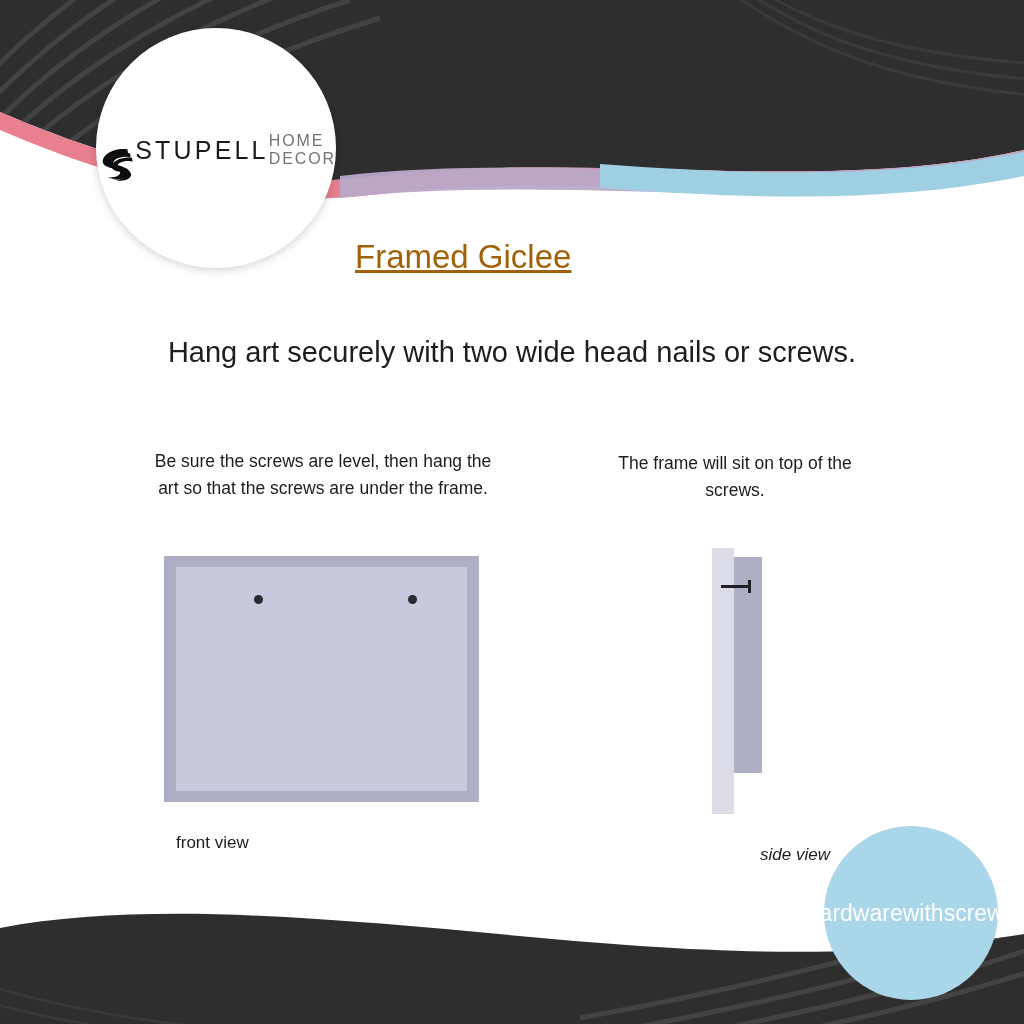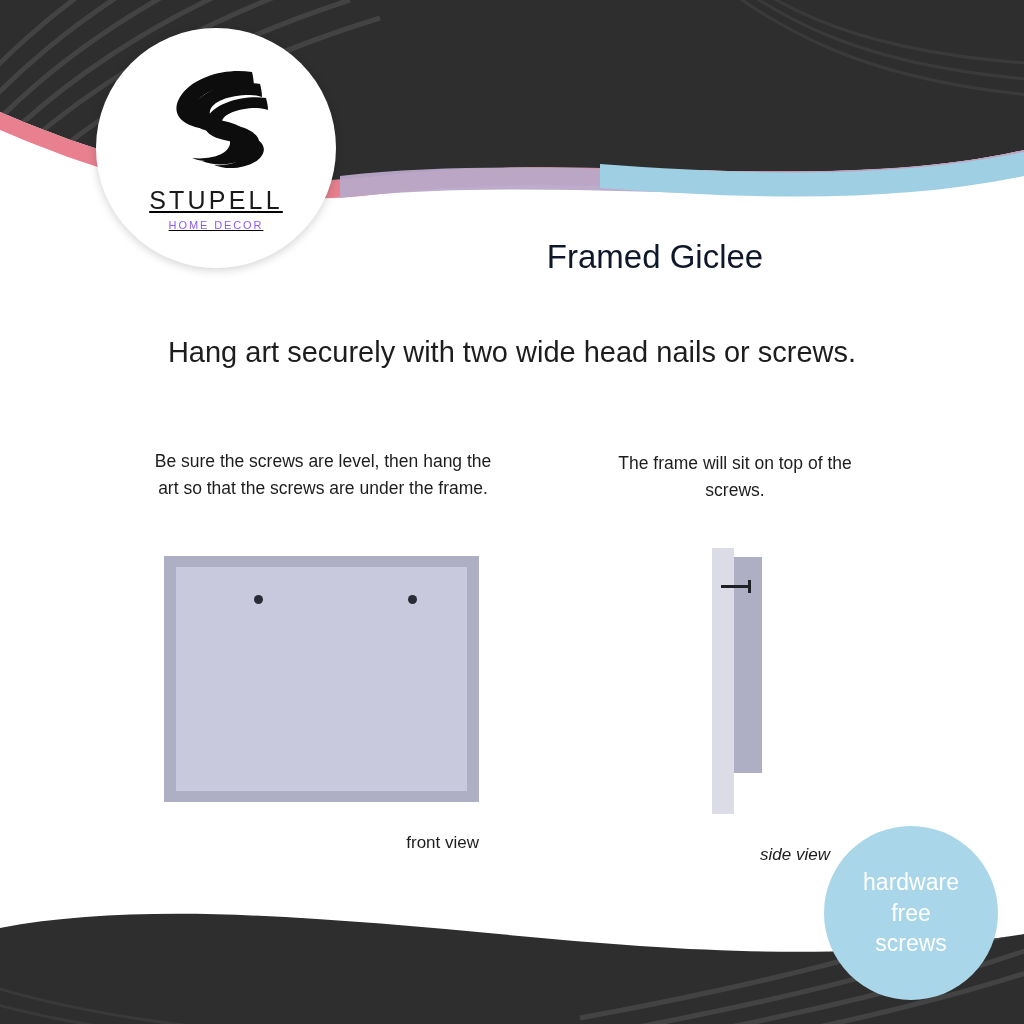--- a/index.html
+++ b/index.html
@@ -35,42 +35,41 @@
     position: absolute;
     left: 96px;
     top: 28px;
     width: 240px;
     height: 240px;
     border-radius: 50%;
     background: #ffffff;
     box-shadow: 0 2px 10px rgba(0,0,0,0.18);
     z-index: 6;
     display: flex;
-    flex-direction: column;
+    flex-direction: row;
     align-items: center;
     justify-content: flex-start;
-    text-decoration: underline;
   }
   .logo-mark {
     margin-top: 36px;
     width: 120px;
     height: 118px;
   }
   .logo-name {
     margin-top: 4px;
     font-size: 25px;
     letter-spacing: 3.2px;
     color: #1a1a1a;
     font-family: "Liberation Sans", sans-serif;
   }
   .logo-sub {
     margin-top: 4px;
-    font-size: 11px;
+    font-size: 16px;
     letter-spacing: 1.9px;
-    color: #8b5cf6;
+    color: #737373;
   }
 
   
   .header-title {
     position: absolute;
     left: 355px;
     top: 52px;
     width: 600px;
     text-align: center;
     color: #ffffff;
@@ -80,24 +79,24 @@
     z-index: 7;
     font-family: "Liberation Sans", sans-serif;
   }
 
   
   .product-type {
     position: absolute;
     left: 355px;
     top: 238px;
     width: 600px;
-    text-align: center;
     font-size: 33px;
-    color: #0f172a;
+    color: #a16207;
     z-index: 5;
+    text-decoration: underline;
   }
 
   
   .instruction {
     position: absolute;
     left: 62px;
     top: 336px;
     width: 900px;
     text-align: center;
     font-size: 29px;
@@ -137,24 +136,24 @@
     width: 9px;
     height: 9px;
     border-radius: 50%;
     background: #2b2b33;
   }
   #screw-left  { left: 78px;  top: 28px; }
   #screw-right { left: 232px; top: 28px; }
 
   .caption-front {
     position: absolute;
-    left: 164px;
+    left: 176px;
     top: 833px;
     width: 315px;
-    text-align: right;
+    text-align: left;
     font-size: 17px;
     color: #1d1d1d;
   }
 
   
   .side-wall {
     position: absolute;
     left: 712px;
     top: 548px;
     width: 22px;
@@ -199,21 +198,21 @@
   
   .badge {
     position: absolute;
     right: 26px;
     bottom: 24px;
     width: 174px;
     height: 174px;
     border-radius: 50%;
     background: #a9d6e8;
     display: flex;
-    flex-direction: column;
+    flex-direction: row;
     align-items: center;
     justify-content: center;
     z-index: 8;
     color: #ffffff;
     font-size: 23px;
     line-height: 1.32;
     text-align: center;
   }
 
   
@@ -294,21 +293,21 @@
   <div class="caption-front">front view</div>
 
   <div class="side-wall"></div>
   <div class="side-frame"></div>
   <div class="side-screw"></div>
   <div class="side-screw-head"></div>
   <div class="caption-side">side view</div>
 
   <div class="badge">
     <div>hardware</div>
-    <div>free</div>
+    <div>with</div>
     <div>screws</div>
   </div>
 
   <div class="bottom-band">
     <svg width="1024" height="140" viewBox="0 0 1024 140" xmlns="http://www.w3.org/2000/svg">
       <defs>
         <clipPath id="botClip">
           <path d="M0,44 C180,10 420,46 640,62 C820,74 930,66 1024,50 L1024,140 L0,140 Z"></path>
         </clipPath>
       </defs>

